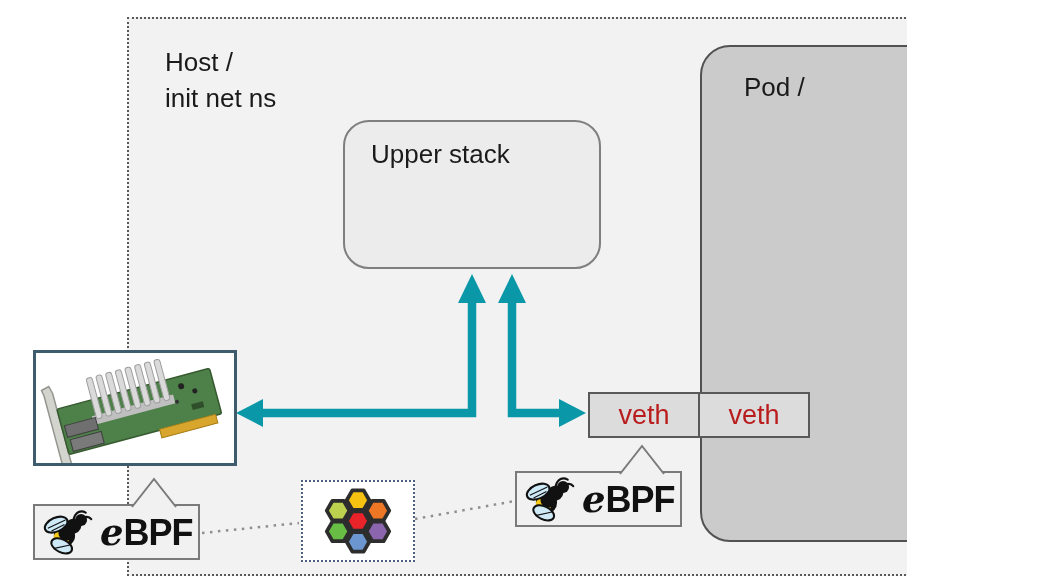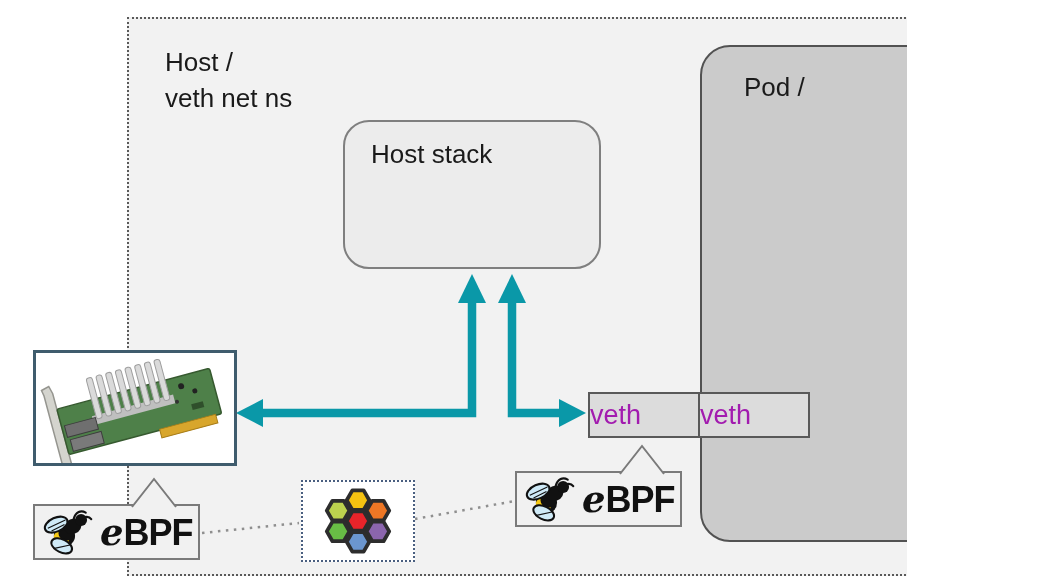--- a/index.html
+++ b/index.html
@@ -25,22 +25,22 @@
     left:343px;top:120px;width:228px;height:131px;
     background:#ececec;border:2px solid #7f7f7f;border-radius:26px;
     padding:14px 0 0 26px;font-size:26px;line-height:36px;
   }
   .upper-stack div{white-space:pre;}
   
   .overlay{left:0;top:0;width:1043px;height:587px;pointer-events:none;}
   
   .veth{
     width:108px;height:42px;background:#dcdcdc;border:2px solid #595959;
-    display:flex;align-items:center;justify-content:flex-start;
-    font-size:27px;color:#a21caf;
+    display:flex;align-items:center;justify-content:center;
+    font-size:27px;color:#b91c1c;
   }
   .veth-host{left:588px;top:392px;}
   .veth-pod{left:698px;top:392px;}
   
   .nic{
     left:33px;top:350px;width:198px;height:110px;
     background:#ffffff;border:3px solid #3f5c6d;
   }
   .nic svg{display:block;width:198px;height:110px;}
   
@@ -65,31 +65,31 @@
   .hexbox svg{width:92px;height:76px;}
 </style>
 </head>
 <body>
 
 <div class="canvas">
 
   <div class="abs host-box"></div>
   <div class="abs host-label">
     <div>Host /</div>
-    <div>veth net ns</div>
+    <div>init net ns</div>
   </div>
 
   <div class="abs pod-box">
     <div class="pod-label">
       <div>Pod /</div>
     </div>
   </div>
 
   <div class="abs upper-stack">
-    <div>Host stack</div>
+    <div>Upper stack</div>
   </div>
 
   <svg class="abs overlay" viewBox="0 0 1043 587">
 
     <line x1="202" y1="533" x2="299" y2="523" stroke="#8f8f8f" stroke-width="2.5" stroke-dasharray="2.5 5.5"></line>
 
     <line x1="415" y1="519" x2="515" y2="501" stroke="#8f8f8f" stroke-width="2.5" stroke-dasharray="2.5 5.5"></line>
 
     <g>
       <polyline points="254,413 472,413 472,300" fill="none" stroke="#0a98a8" stroke-width="8.5"></polyline>

